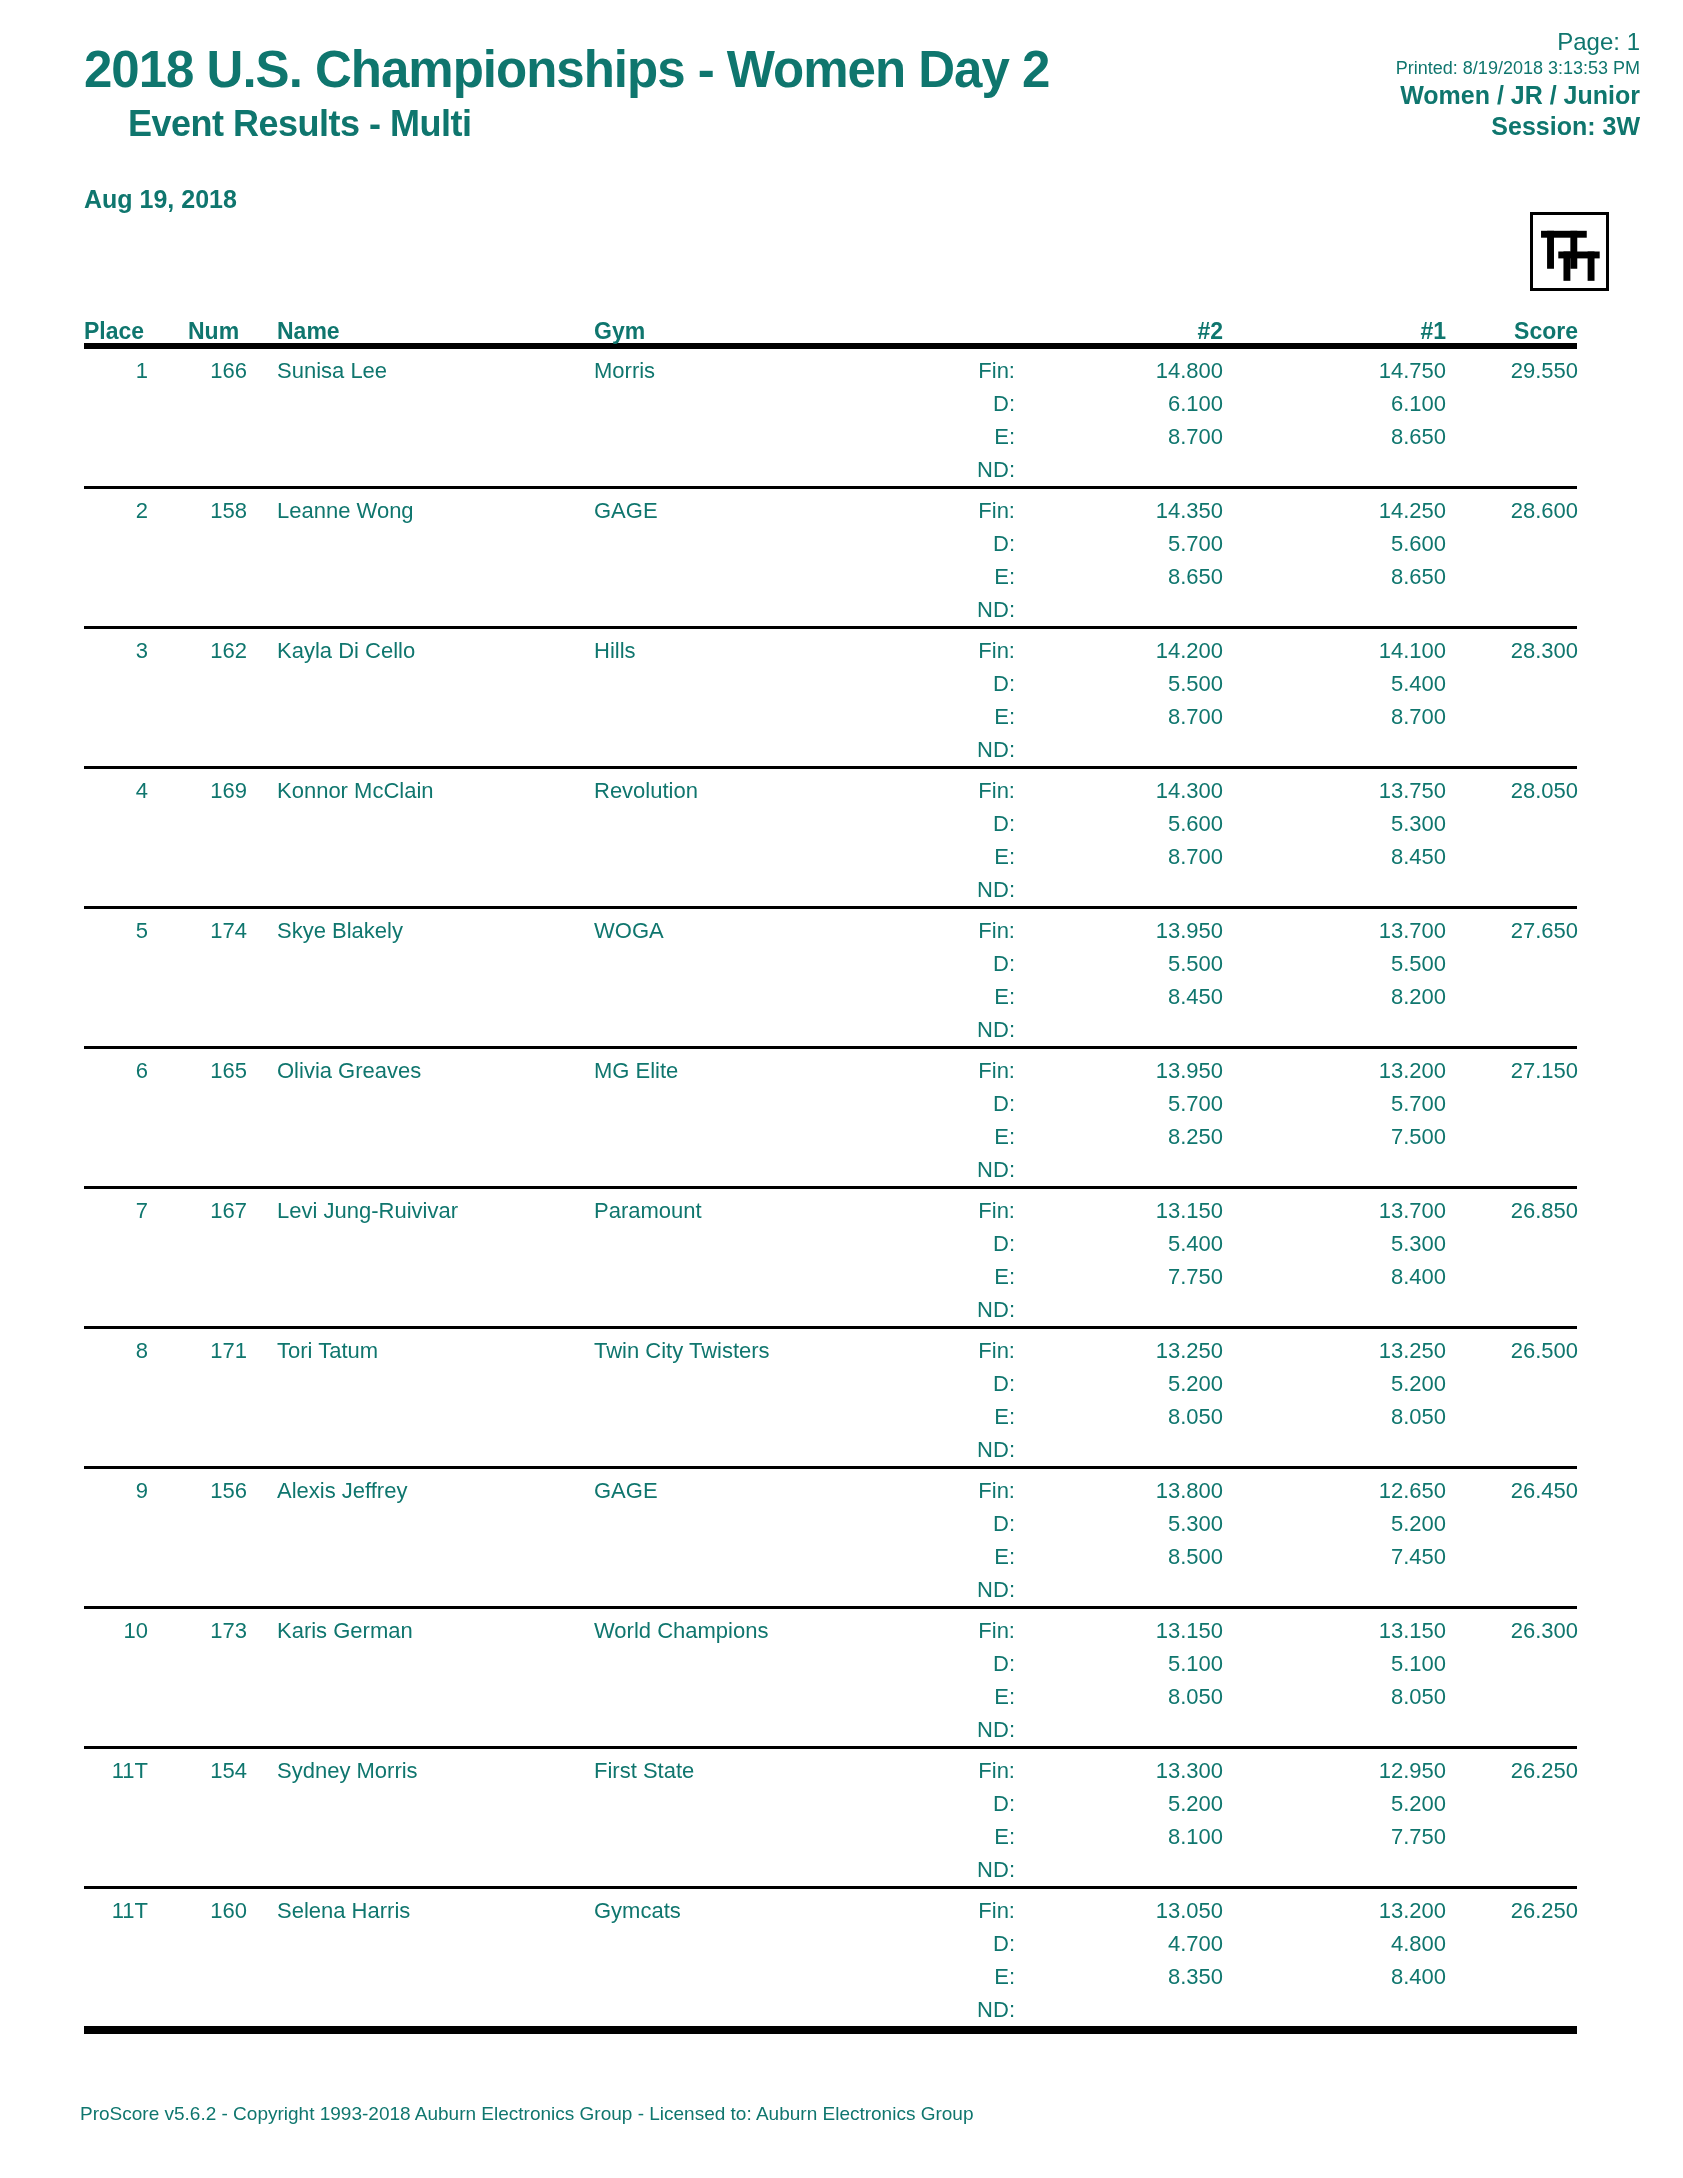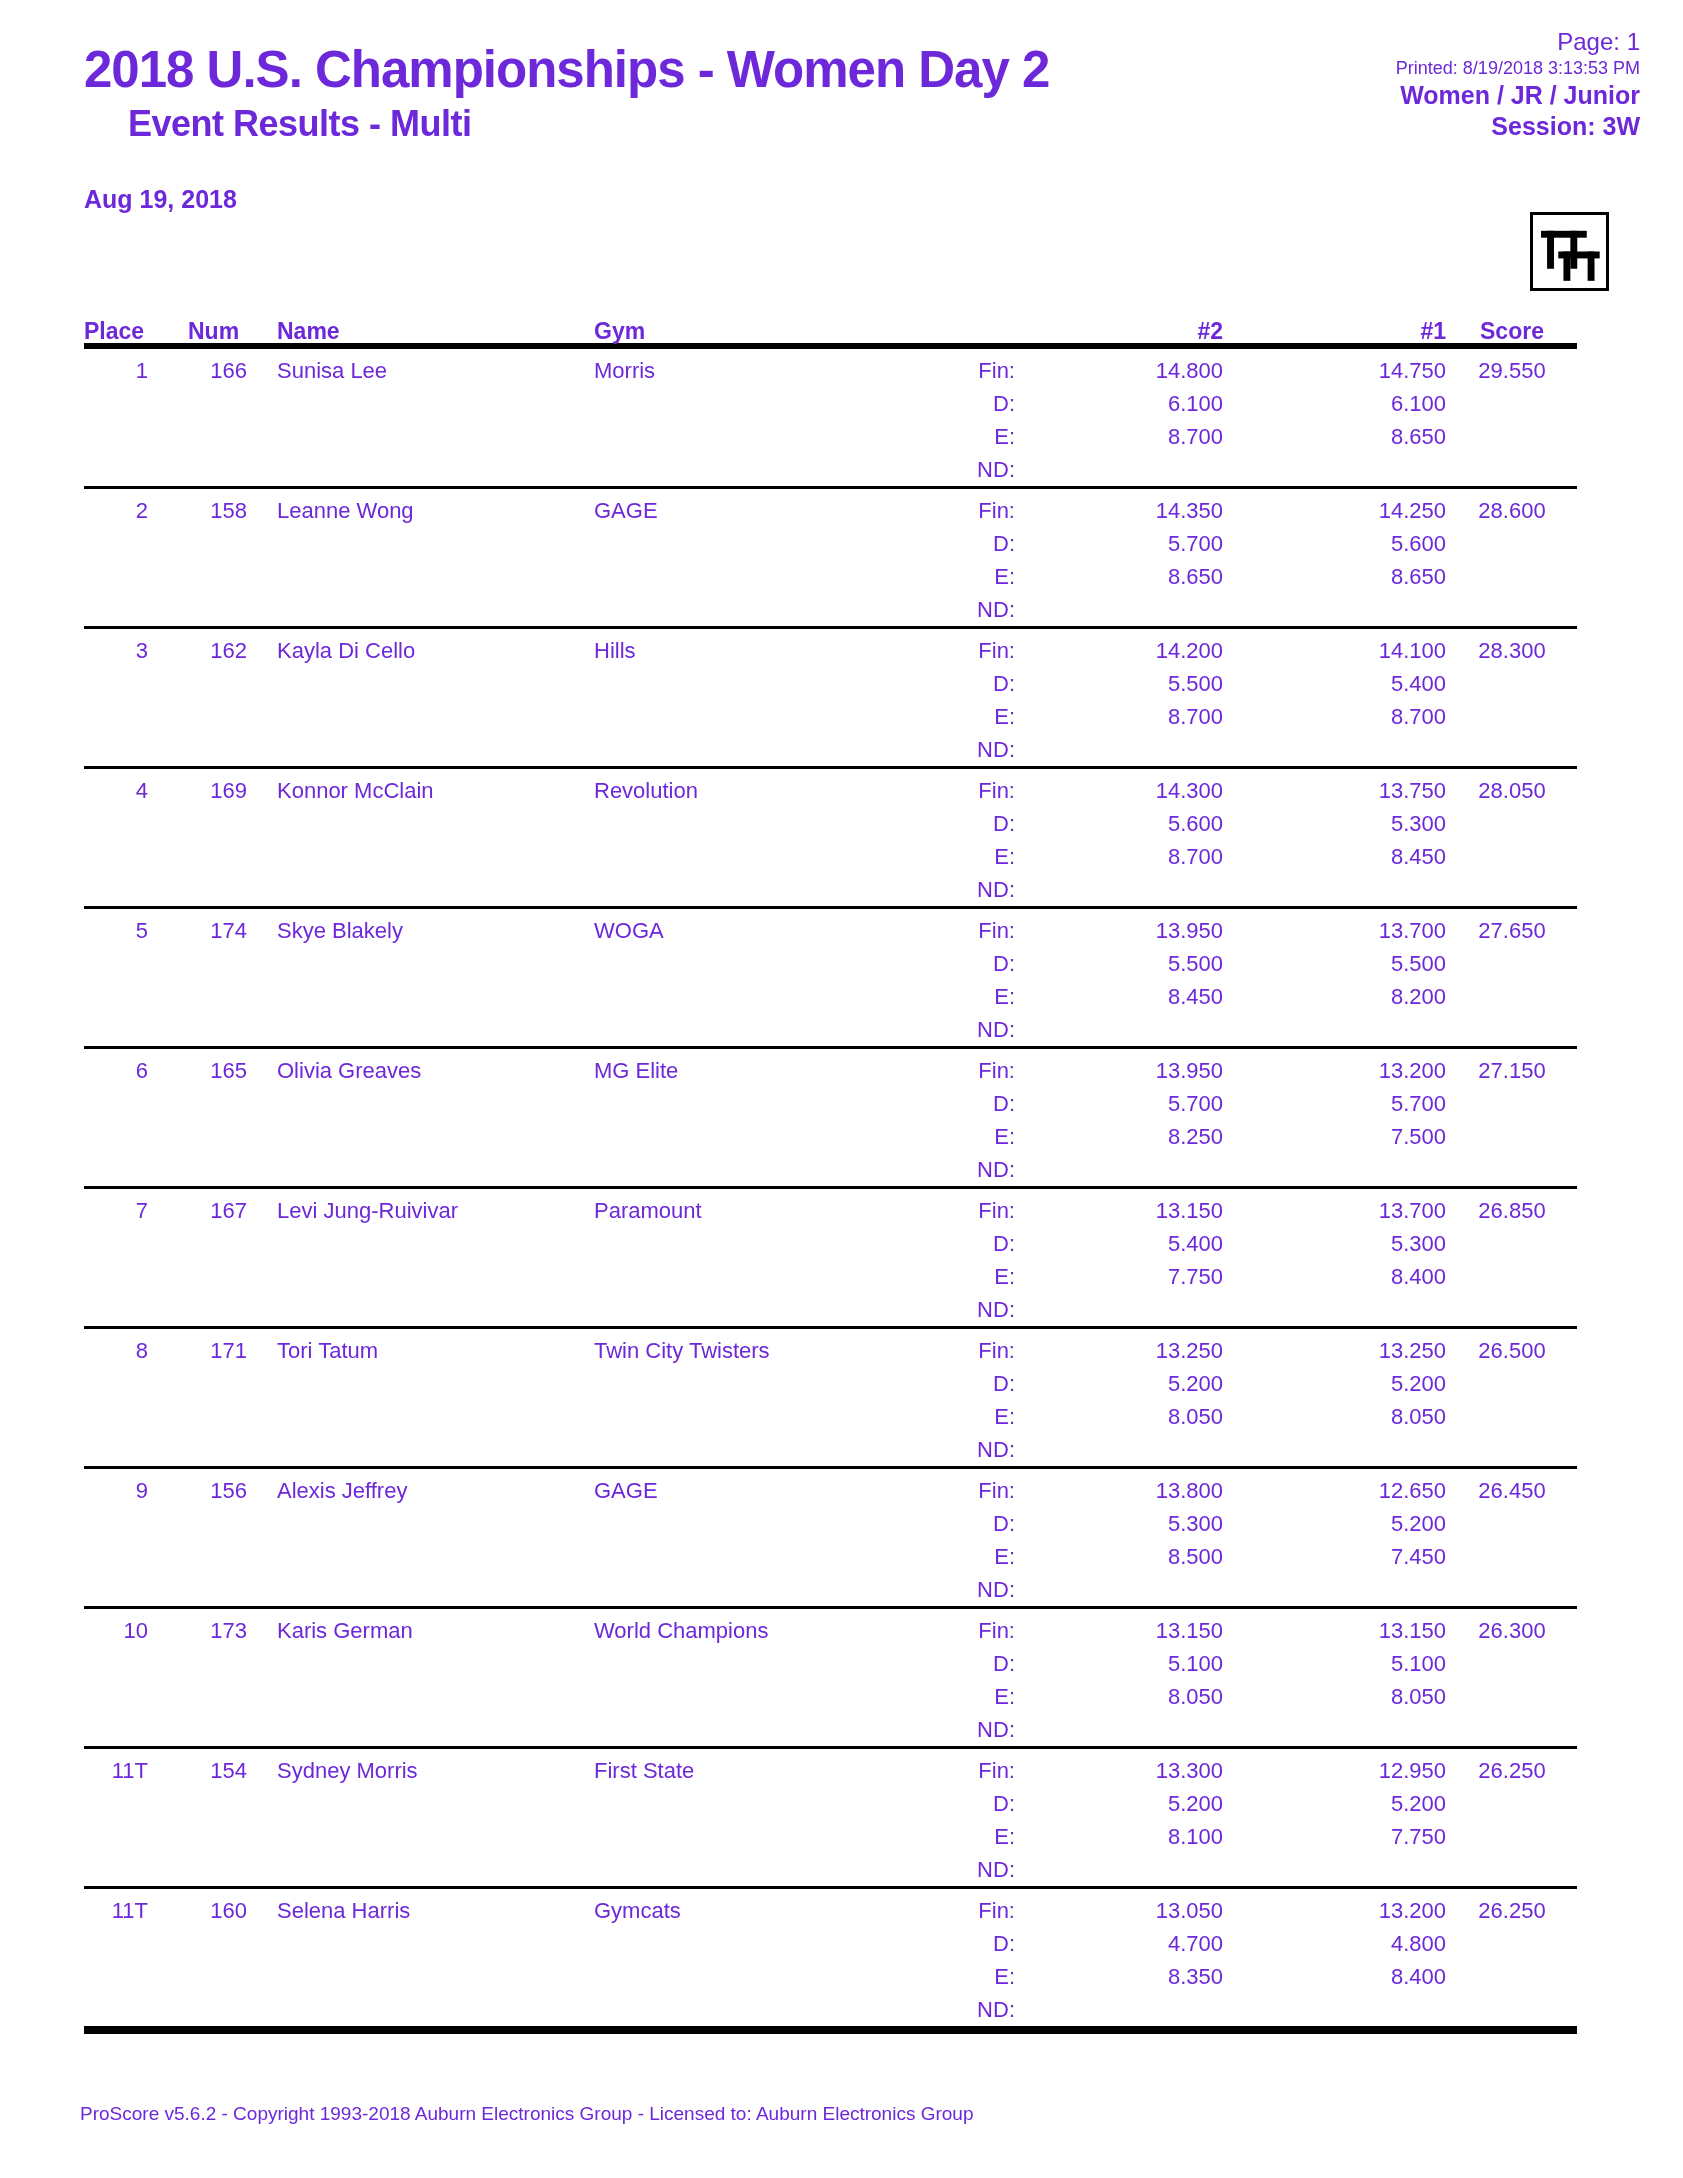--- a/index.html
+++ b/index.html
@@ -1,21 +1,21 @@
 <!DOCTYPE html>
 <html><head>
 <meta charset="utf-8">
 <style>
   * { margin:0; padding:0; box-sizing:border-box; }
   html,body { background:#e8e8e8; }
   .page {
     position:relative;
     width:1683px; height:2178px;
     background:#ffffff;
-    color:#6d28d9;
+    color:#0f766e;
     font-family:"Liberation Sans", sans-serif;
     overflow:hidden;
   }
   .title    { position:absolute; left:84px; top:40px;  font-size:51px; font-weight:bold; letter-spacing:-1px; }
   .subtitle { position:absolute; left:84px; top:103px; font-size:36px; font-weight:bold; letter-spacing:-0.5px;margin-left:44px; }
   .date     { position:absolute; left:84px; top:156px; font-size:25px; font-weight:bold;margin-top:29px; }
   .notes    { position:absolute; left:84px; top:198px; font-size:22px; line-height:31px; }
   .right-block { position:absolute; right:43px; top:28px; text-align:right;margin-left:8px; }
   .page-num  { font-size:24px; line-height:28px; }
   .printed   { font-size:18px; line-height:24px; }
@@ -46,21 +46,21 @@
   .block:last-child { border-bottom:8px solid #000; }
   .c { line-height:33px; white-space:nowrap; }
   .ra { text-align:right; }
   .col-place { grid-column:1; grid-row:1; }
   .col-num   { grid-column:3; grid-row:1; }
   .col-name  { grid-column:5; grid-row:1; padding-left:0; }
   .col-gym   { grid-column:6; grid-row:1; }
   .col-lab   { grid-column:7; }
   .col-v2    { grid-column:8; }
   .col-v1    { grid-column:9; }
-  .col-tot   { grid-column:10; grid-row:1;text-align:center; }
+  .col-tot   { grid-column:10; grid-row:1; }
   .r1 { grid-row:1; } .r2 { grid-row:2; } .r3 { grid-row:3; } .r4 { grid-row:4; }
   .footer { position:absolute; left:80px; top:2103px; font-size:19px; }
 </style>
 </head>
 <body>
 
 <div class="page">
 
   <div class="title">2018 U.S. Championships - Women Day 2</div>
   <div class="subtitle">Event Results - Multi</div>

